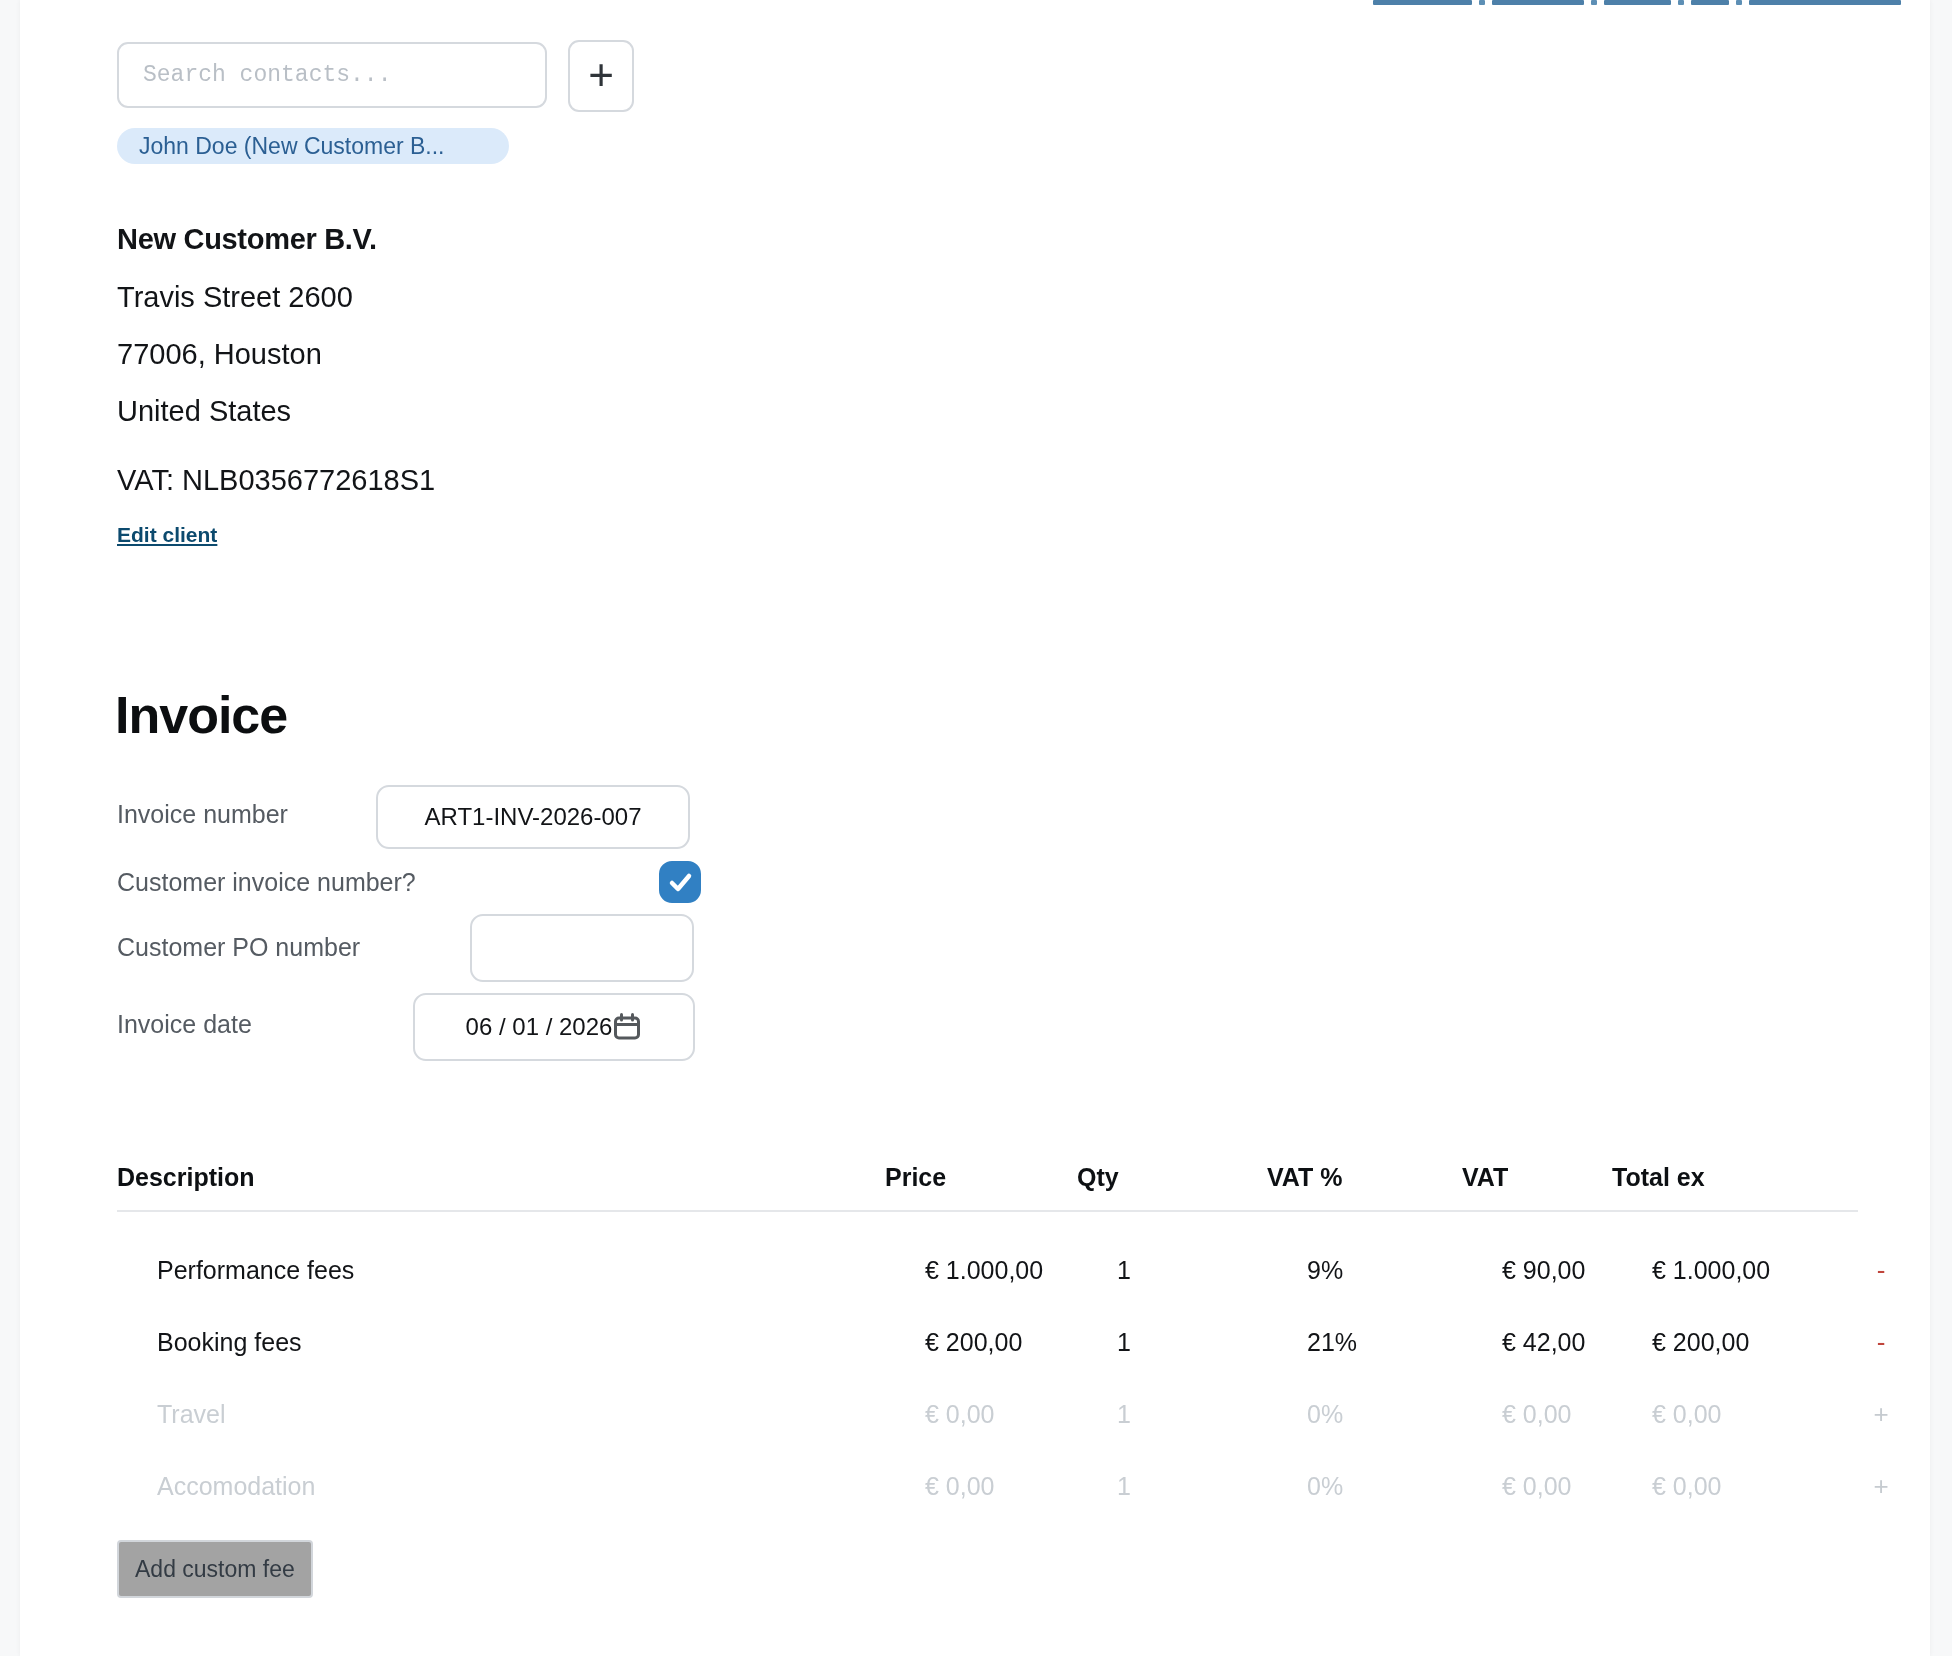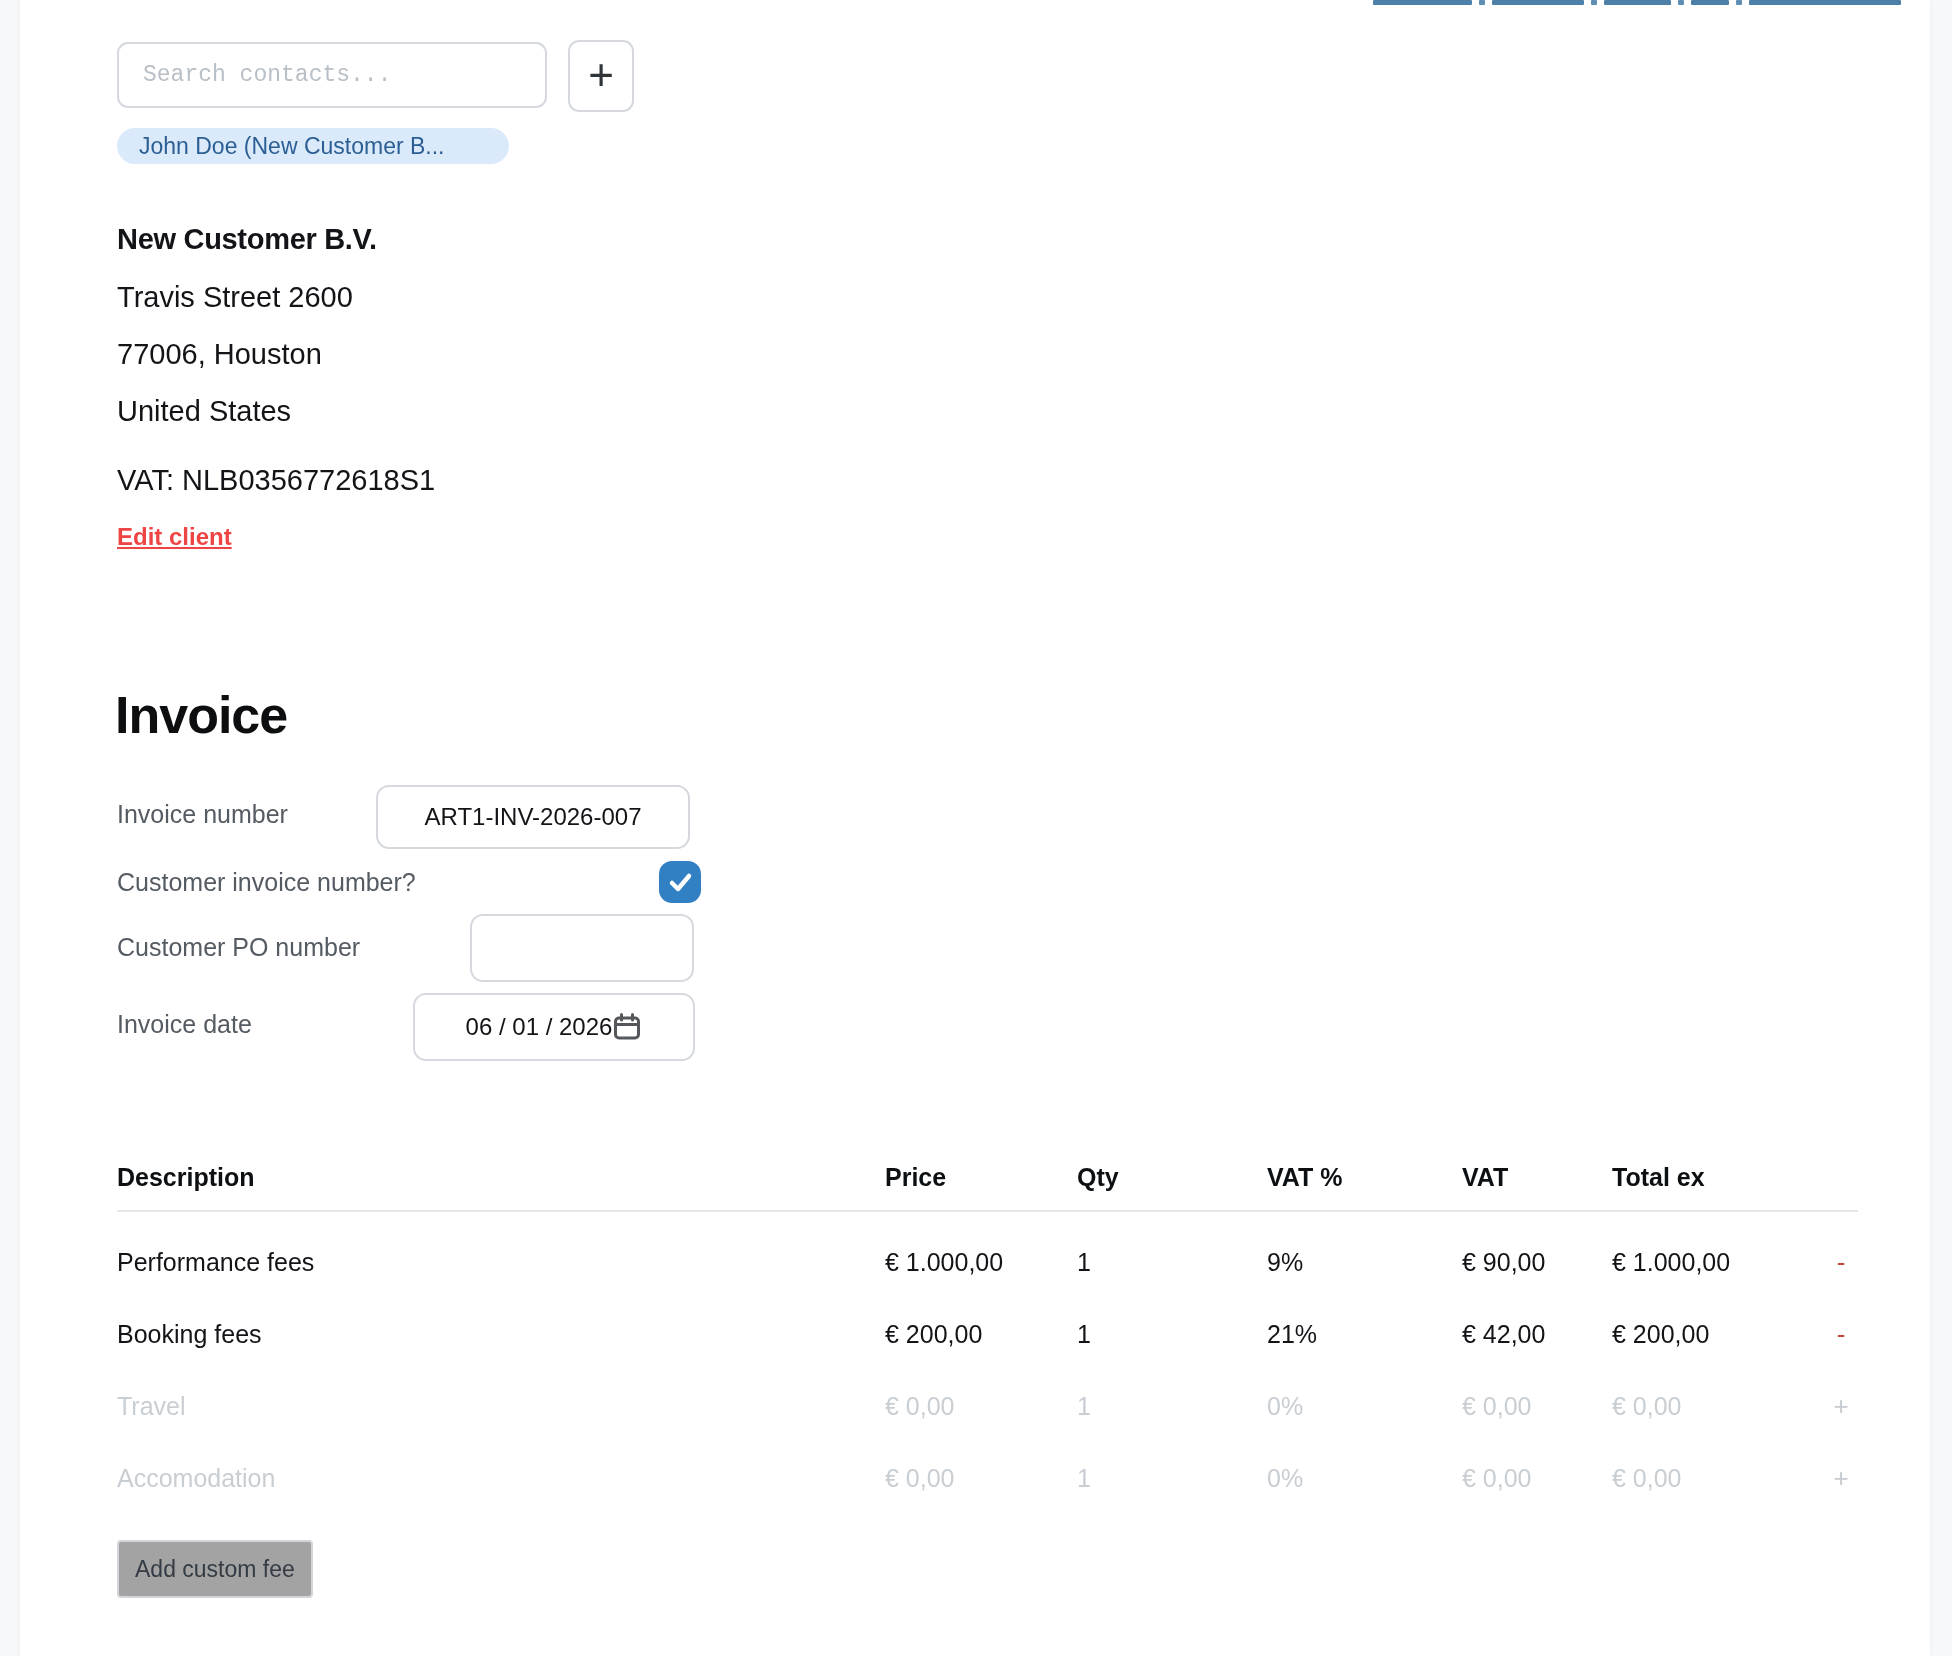--- a/index.html
+++ b/index.html
@@ -54,21 +54,21 @@
     font-size: 23px; color: #2b5f93; white-space: nowrap; overflow: hidden;
   }
 
   
   .client-line { position: absolute; left: 97px; font-size: 29px; color: #121417; line-height: 34px; }
   .company-name { top: 222px; font-weight: 700; letter-spacing: -0.3px; }
   .addr1 { top: 280px; } .addr2 { top: 337px; } .addr3 { top: 394px; }
   .vat-line { top: 463px; }
   .edit-client {
     position: absolute; left: 97px; top: 523px;
-    font-size: 24px; font-weight: 700; color: #ef4444;
+    font-size: 21px; font-weight: 700; color: #0c4a6e;
     text-decoration: underline; cursor: pointer;
   }
 
   
   .invoice-title {
     position: absolute; left: 95px; top: 650px;
     font-size: 52px; font-weight: 800; color: #0c0e10; letter-spacing: -1px;
   }
   .field-label { position: absolute; left: 97px; font-size: 25px; color: #555b62; }
   .lbl-number { top: 800px; }
@@ -111,21 +111,21 @@
   .fees-table { position: absolute; left: 97px; top: 1144px; width: 1741px; }
   .fees-header, .fee-row {
     display: grid;
     grid-template-columns: 768px 192px 190px 195px 150px 208px 38px;
     align-items: center;
   }
   .fees-header {
     height: 66px; font-size: 25px; font-weight: 700; color: #0d1013;
     border-bottom: 2px solid #e5e7ea;
   }
-  .fees-rows { padding-top: 14px; }
+  .fees-rows { padding-top: 22px; margin-left: 40px; }
   .fee-row { height: 72px; font-size: 25px; color: #121417; }
   .fee-row.disabled { color: #c9ced3; }
   .c-total { text-align: left; }
   .c-sign { text-align: center; font-size: 26px; font-weight: 500; padding-left: 4px; }
   .fee-row .c-sign.remove { color: #c0453c; }
   .fee-row .c-sign.add { color: #c6cbd0; }
 
   .add-fee-btn {
     position: absolute; left: 97px; top: 1540px;
     height: 58px; padding: 0 16px;

